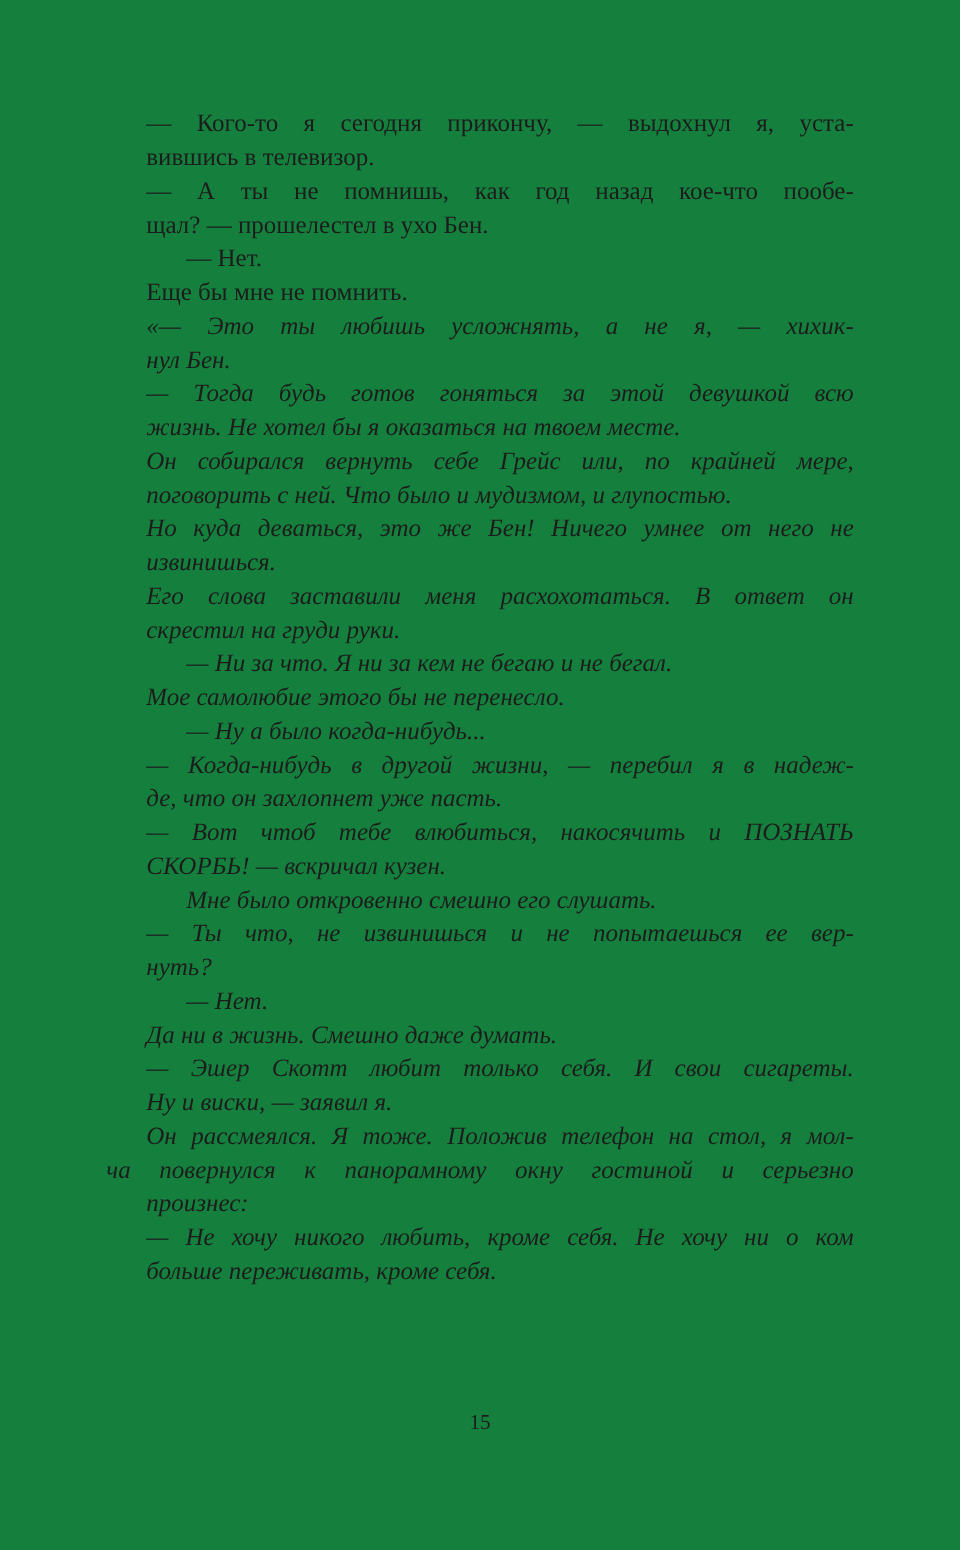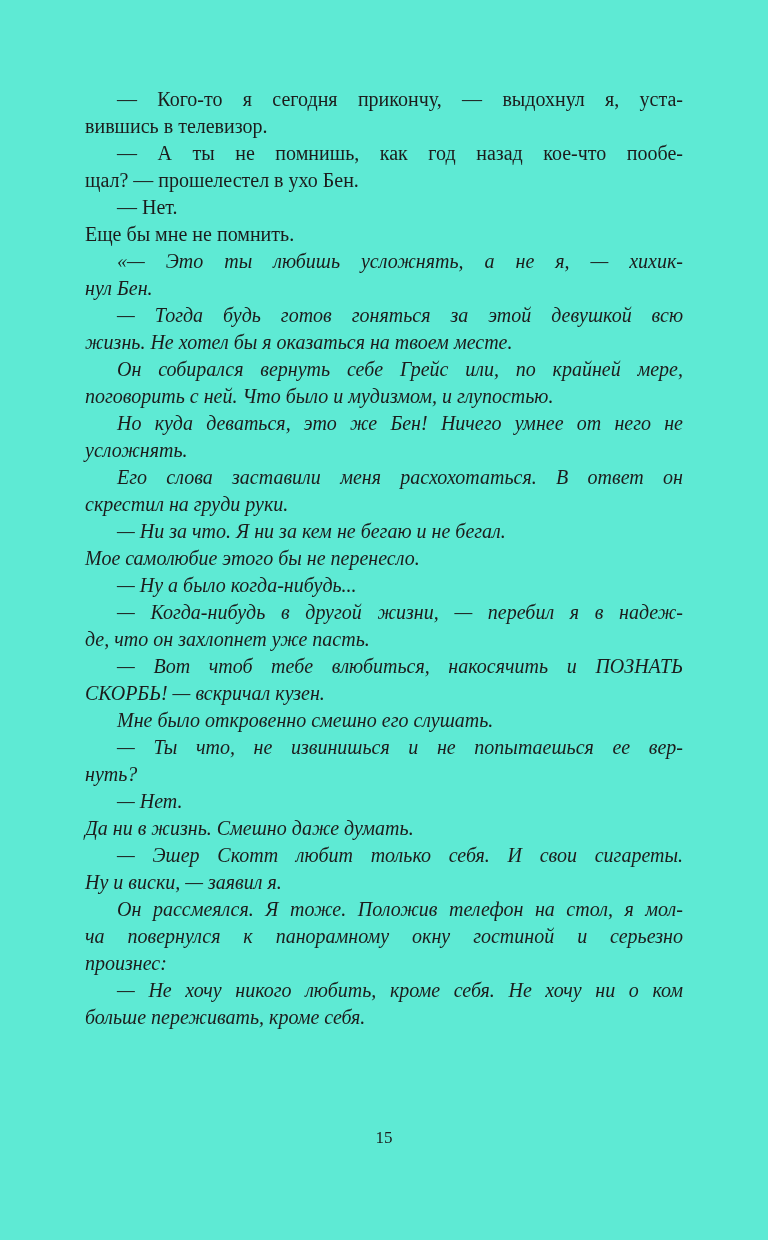--- a/index.html
+++ b/index.html
@@ -4,21 +4,21 @@
 <style>
   html, body {
     margin: 0;
     padding: 0;
     background: #ffffff;
   }
   .page {
     position: relative;
     width: 768px;
     height: 1240px;
-    background: #5eead4;
+    background: #15803d;
     overflow: hidden;
     font-family: "Liberation Serif", serif;
     color: #1c1c1c;
   }
   .text-block {
     position: absolute;
     left: 85px;
     top: 86px;
     width: 598px;
     font-size: 20px;
@@ -27,20 +27,21 @@
   .para { margin: 0; padding: 0; }
   .para.italic { font-style: italic; }
   .line {
     text-align: justify;
     text-align-last: justify;
     white-space: normal;
   }
   .line.last {
     text-align: right;
     text-align-last: left;
+    margin-left: 32px;
   }
   .line.first-indent {
     text-indent: 32px;
   }
   .page-number {
     position: absolute;
     top: 1128px;
     left: 0;
     width: 768px;
     text-align: center;
@@ -74,21 +75,21 @@
       <div class="para italic">
         <div class="line first-indent">— Тогда будь готов гоняться за этой девушкой всю</div>
         <div class="line last">жизнь. Не хотел бы я оказаться на твоем месте.</div>
       </div>
       <div class="para italic">
         <div class="line first-indent">Он собирался вернуть себе Грейс или, по крайней мере,</div>
         <div class="line last">поговорить с ней. Что было и мудизмом, и глупостью.</div>
       </div>
       <div class="para italic">
         <div class="line first-indent">Но куда деваться, это же Бен! Ничего умнее от него не</div>
-        <div class="line last">усложнять.</div>
+        <div class="line last">извинишься.</div>
       </div>
       <div class="para italic">
         <div class="line first-indent">Его слова заставили меня расхохотаться. В ответ он</div>
         <div class="line last">скрестил на груди руки.</div>
       </div>
       <div class="para italic">
         <div class="line last first-indent">— Ни за что. Я ни за кем не бегаю и не бегал.</div>
       </div>
       <div class="para italic">
         <div class="line last">Мое самолюбие этого бы не перенесло.</div>

